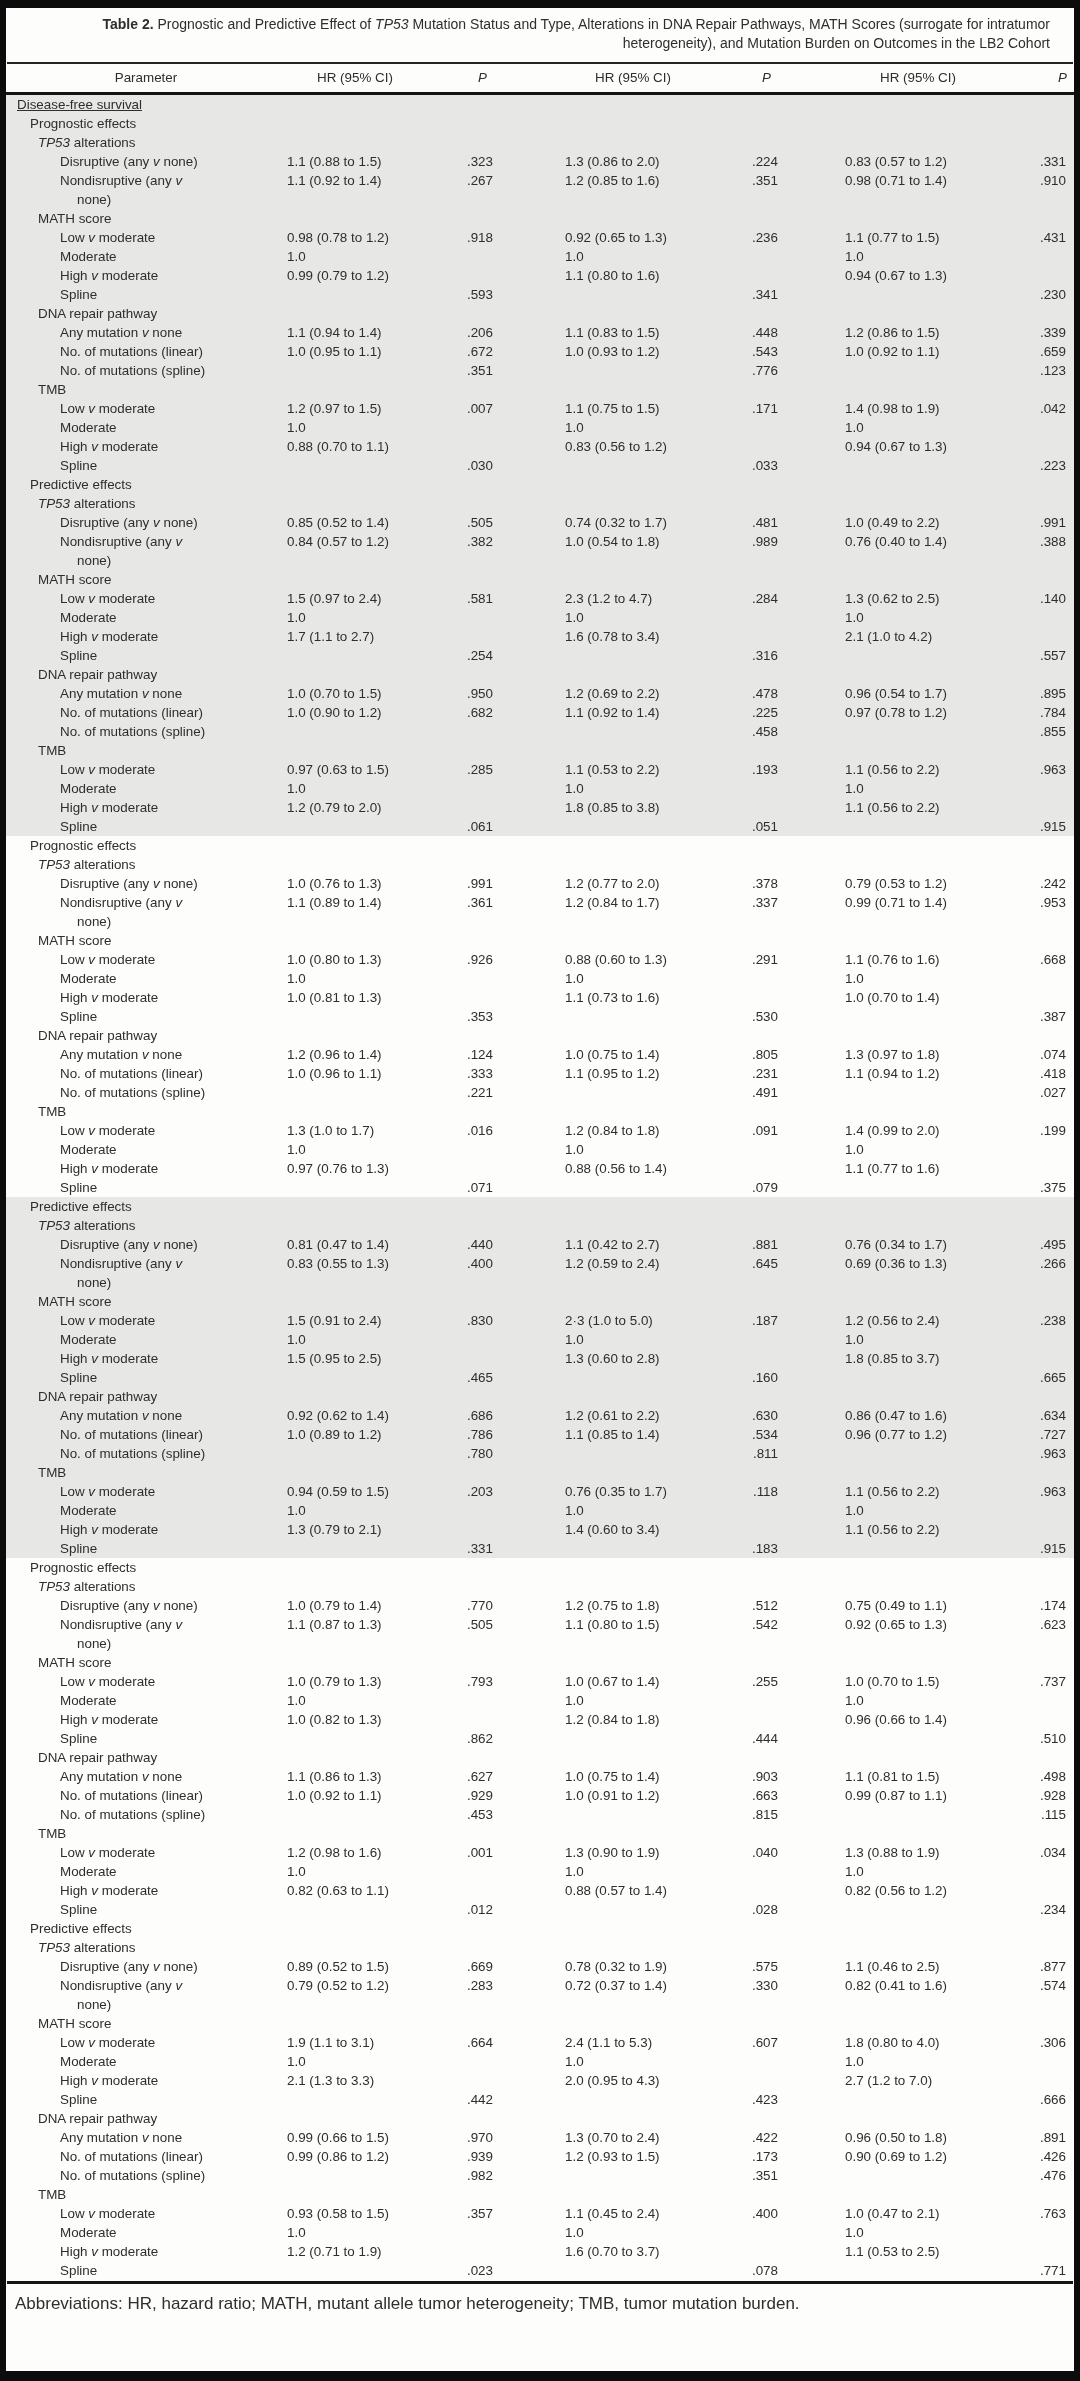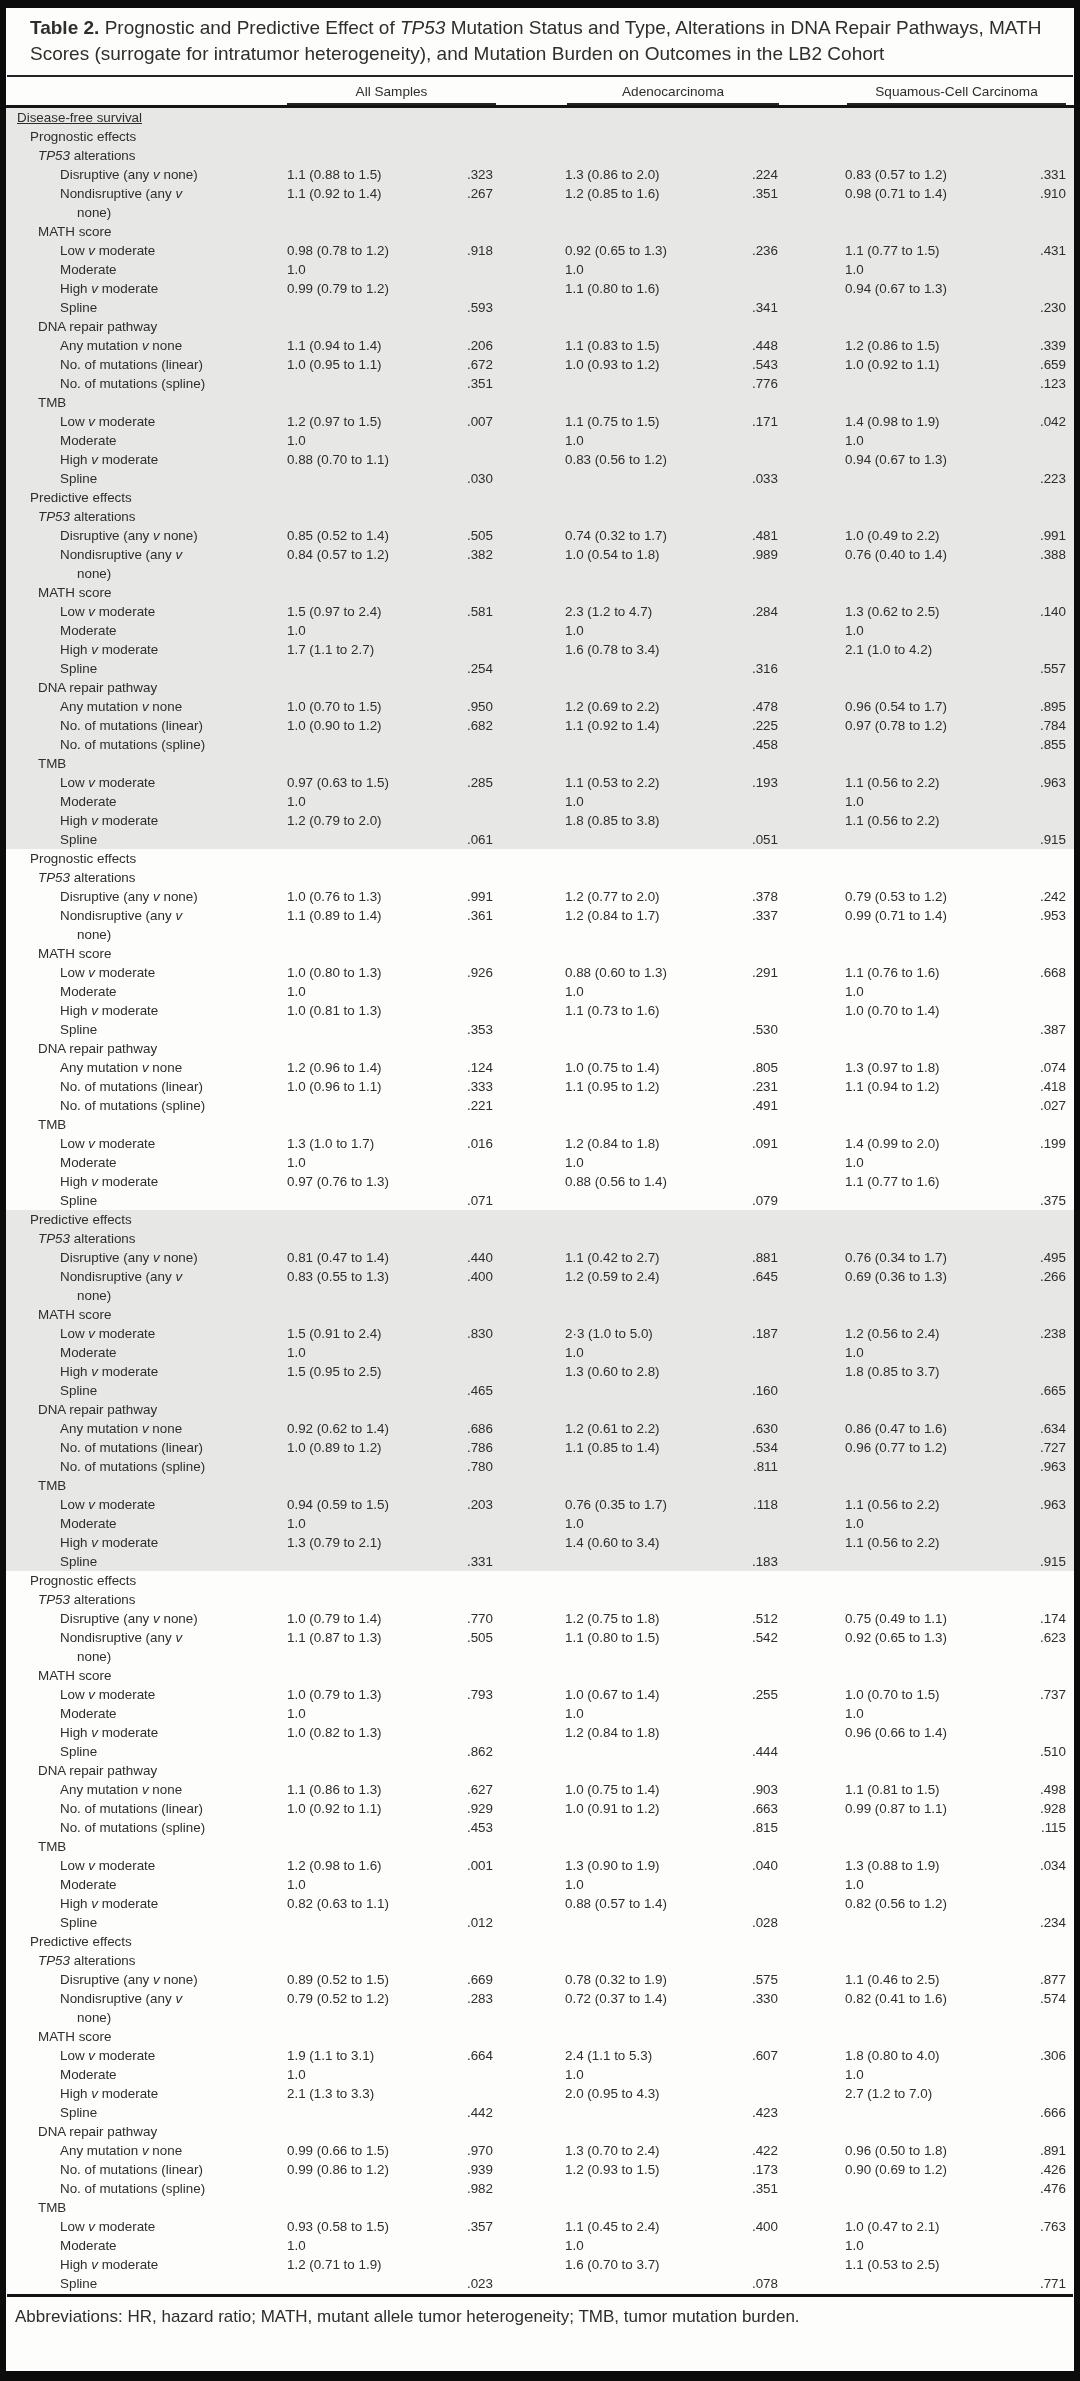--- a/index.html
+++ b/index.html
@@ -9,22 +9,22 @@
     height: 2381px;
     border-style: solid;
     border-color: #0c0c0c;
     border-width: 8px 6px 10px 6px;
     background: #fdfdfc;
     font-family: "Liberation Sans", sans-serif;
     color: #2e2e2e;
     overflow: hidden;
   }
   .title {
-    text-align: left;
-    font-size: 19px;
+    text-align: right;
+    font-size: 14px;
     line-height: 1.38;
     padding: 7px 24px 5px 24px;
   }
   .title .tag { font-weight: bold; }
   .title-rule {
     border-top: 2.5px solid #242424;
     margin: 3px 1px 0 1px;
   }
   table {
     width: 1068px;
@@ -98,30 +98,27 @@
       <col class="c-param">
         <col class="c-hr1">
         <col class="c-p1">
         <col class="c-hr2">
         <col class="c-p2">
         <col class="c-hr3">
         <col class="c-p3">
     </colgroup>
     <thead>
       <tr>
-        <th></th>
-        <th colspan="2" class="g1">
-          <div class="grp">All Samples</div>
-        </th>
-        <th colspan="2" class="g2">
-          <div class="grp">Adenocarcinoma</div>
-        </th>
-        <th colspan="2" class="g3">
-          <div class="grp">Squamous-Cell Carcinoma</div>
-        </th>
+        <th class="param-h">Parameter</th>
+        <th class="hr-h h1">HR (95% CI)</th>
+        <th class="p-h h1">P</th>
+        <th class="hr-h h2">HR (95% CI)</th>
+        <th class="p-h h2">P</th>
+        <th class="hr-h h3">HR (95% CI)</th>
+        <th class="p-h h3">P</th>
       </tr>
     </thead>
     <tbody>
         <tr class="shaded">
           <td class="param ind0">Disease-free survival</td>
           <td class="hr1"></td>
           <td class="p1"></td>
           <td class="hr2"></td>
           <td class="p2"></td>
           <td class="hr3"></td>

